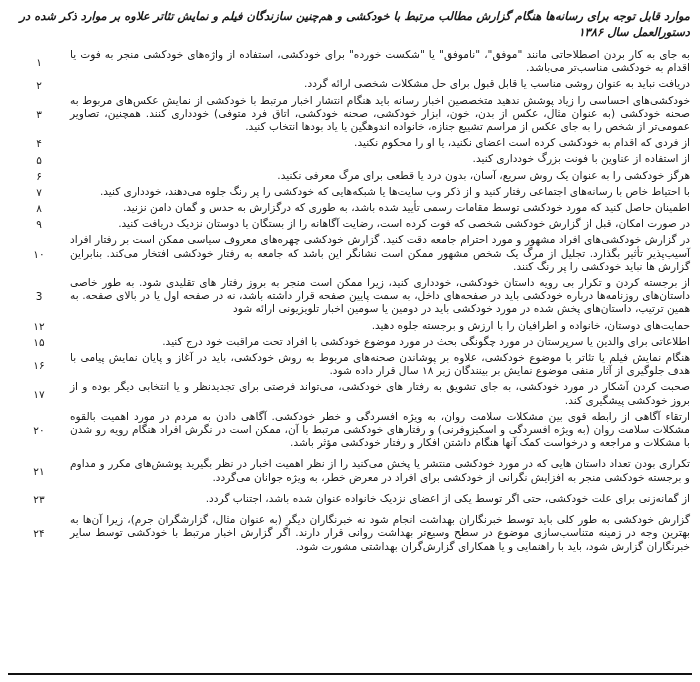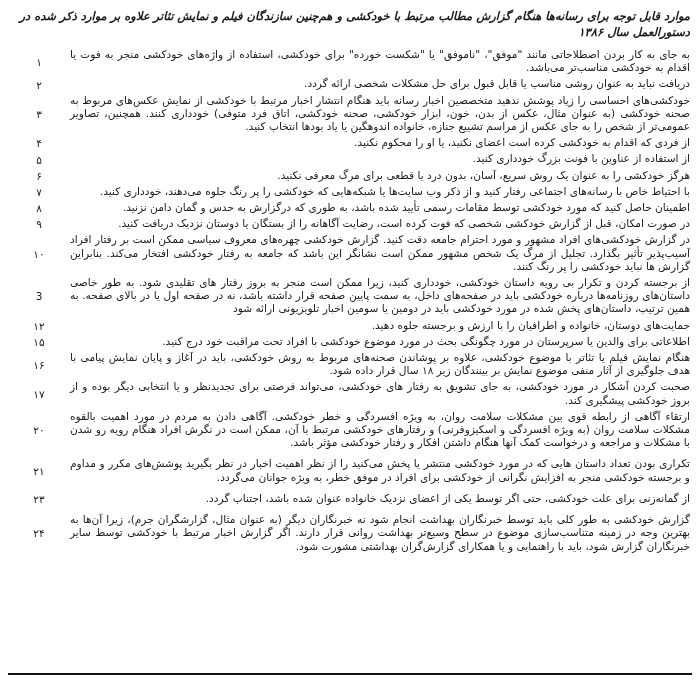--- a/index.html
+++ b/index.html
@@ -152,21 +152,21 @@
 
 
 
   <div class="item">
     <div class="item-number">۲۰</div>
     <div class="item-text">ارتقاء آگاهی از رابطه قوی بین مشکلات سلامت روان، به ویژه افسردگی و خطر خودکشی. آگاهی دادن به مردم در مورد اهمیت بالقوه مشکلات سلامت روان (به ویژه افسردگی و اسکیزوفرنی) و رفتارهای خودکشی مرتبط با آن، ممکن است در نگرش افراد هنگام رویه رو شدن با مشکلات و مراجعه و درخواست کمک آنها هنگام داشتن افکار و رفتار خودکشی مؤثر باشد.</div>
   </div>
 
   <div class="item">
     <div class="item-number">۲۱</div>
-    <div class="item-text">تکراری بودن تعداد داستان هایی که در مورد خودکشی منتشر یا پخش می‌کنید را از نظر اهمیت اخبار در نظر بگیرید پوشش‌های مکرر و مداوم و برجسته خودکشی منجر به افزایش نگرانی از خودکشی برای افراد در موفق خطر، به ویژه جوانان می‌گردد.</div>
+    <div class="item-text">تکراری بودن تعداد داستان هایی که در مورد خودکشی منتشر یا پخش می‌کنید را از نظر اهمیت اخبار در نظر بگیرید پوشش‌های مکرر و مداوم و برجسته خودکشی منجر به افزایش نگرانی از خودکشی برای افراد در معرض خطر، به ویژه جوانان می‌گردد.</div>
   </div>
 
 
   <div class="item">
     <div class="item-number">۲۳</div>
     <div class="item-text">از گمانه‌زنی برای علت خودکشی، حتی اگر توسط یکی از اعضای نزدیک خانواده عنوان شده باشد، اجتناب گردد.</div>
   </div>
 
   <div class="item">
     <div class="item-number">۲۴</div>

